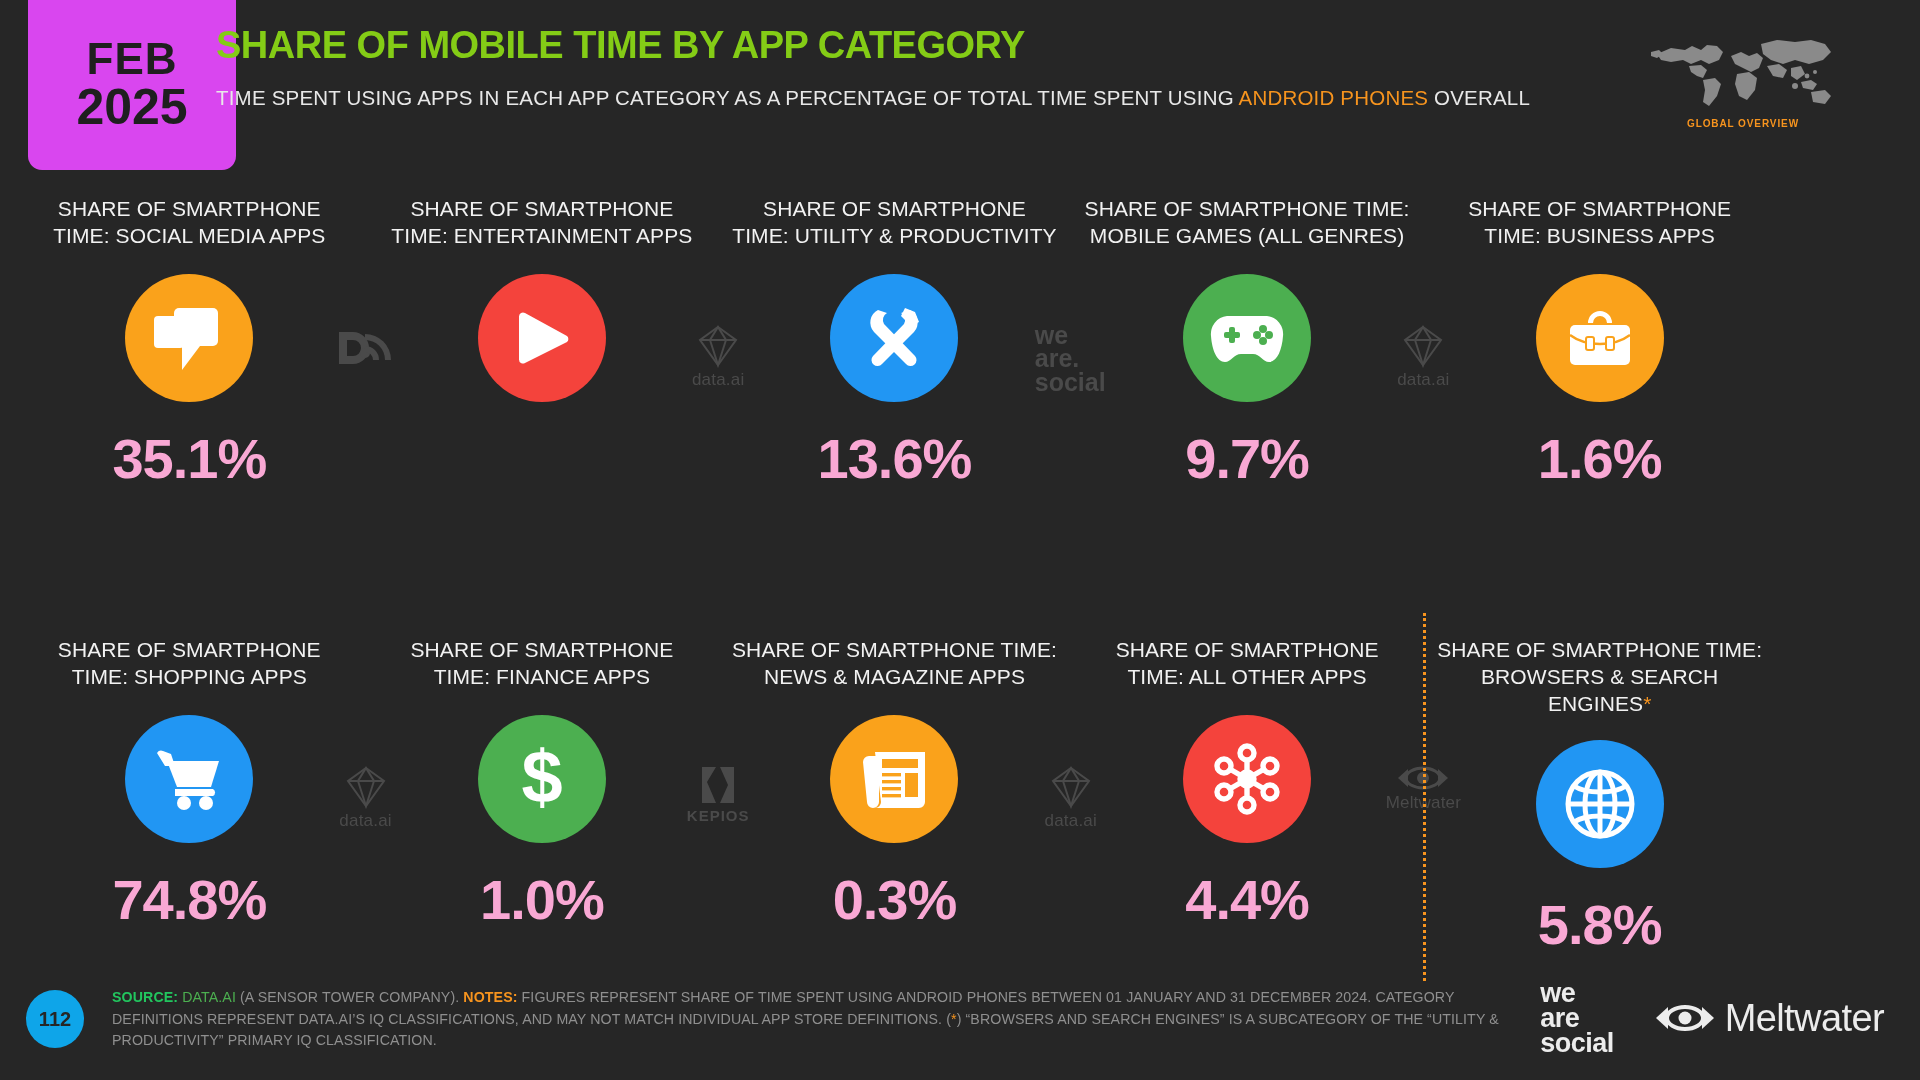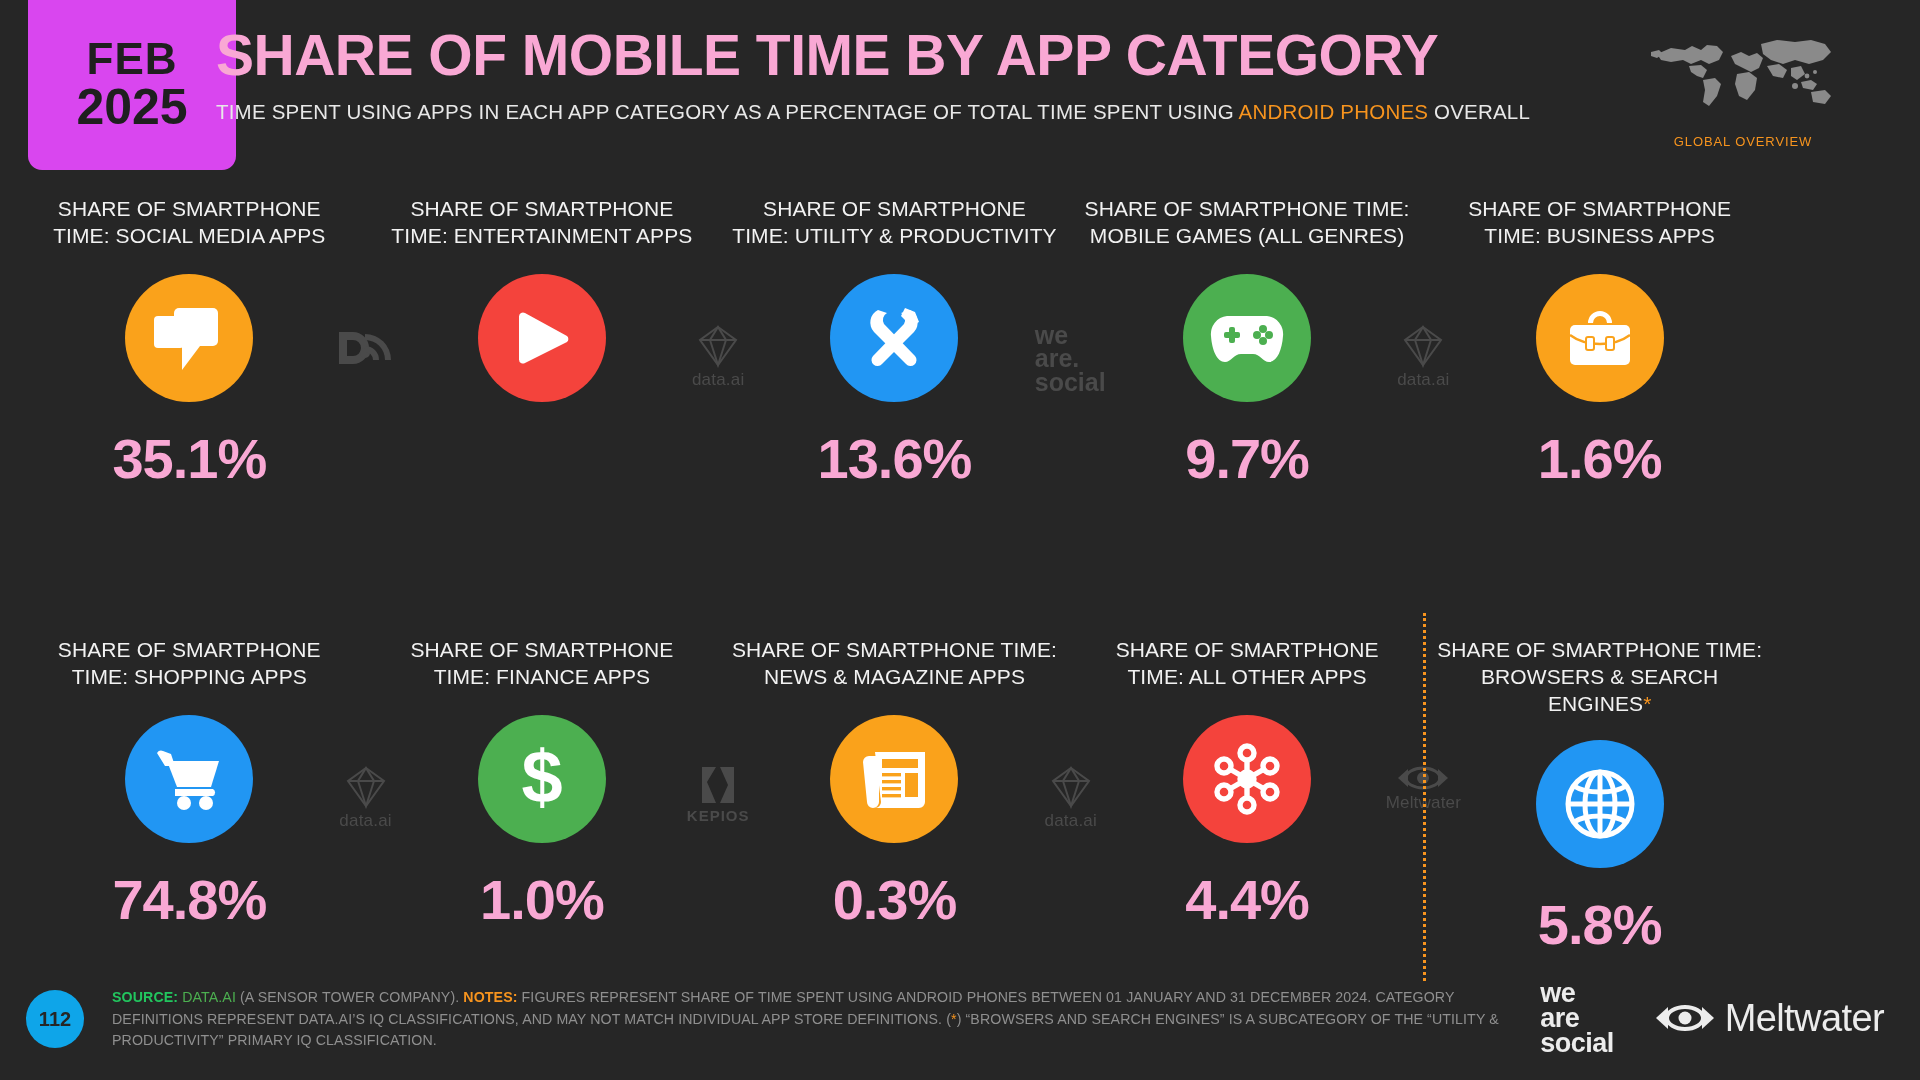--- a/index.html
+++ b/index.html
@@ -27,34 +27,34 @@
     color: #1f1f1f;
   }
   .date-badge .m {
     font-size: 44px; font-weight: bold; letter-spacing: 1px; line-height: 1.02;
   }
   .date-badge .y {
     font-size: 50px; font-weight: bold; letter-spacing: 0px; line-height: 1.02;
   }
   .title-block { position: absolute; left: 216px; top: 26px; }
   .main-title {
-    font-size: 57px; font-weight: bold; color: #f9a8d4;
+    font-size: 38px; font-weight: bold; color: #84cc16;
     letter-spacing: -0.5px; line-height: 1.05; white-space: nowrap;
   }
   .sub-title {
-    margin-top: 14px;
+    margin-top: 20px;
     font-size: 20.5px; color: #e8e8e8; letter-spacing: 0.2px; white-space: nowrap;
   }
   .sub-title .hl { color: #F7941E; }
 
   
   .globe-block { position: absolute; right: 52px; top: 26px; width: 250px; text-align: center; }
   .globe-block svg { display: block; margin: 0 auto; }
   .globe-label {
-    margin-top: 24px; font-size: 13px; font-weight: normal;
+    margin-top: 8px; font-size: 10px; font-weight: bold;
     color: #F7941E; letter-spacing: 0.9px;
   }
 
   
   .grid { position: absolute; left: 0; top: 196px; width: 1920px; }
   .row { display: flex; width: 1776px; padding-left: 13px; }
   .row.r2 { margin-top: 146px; }
   .card {
     flex: 1 1 0; position: relative;
     display: flex; flex-direction: column; align-items: center;

